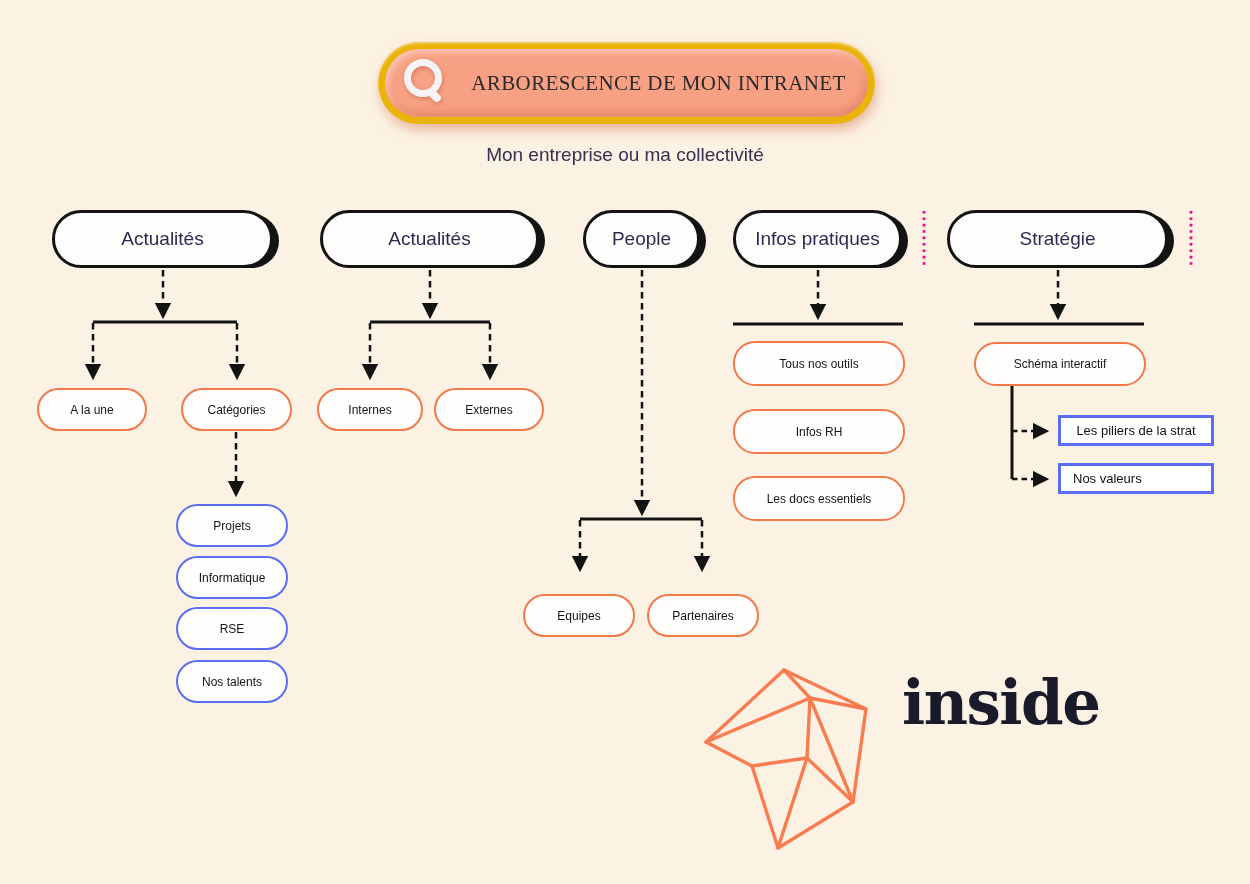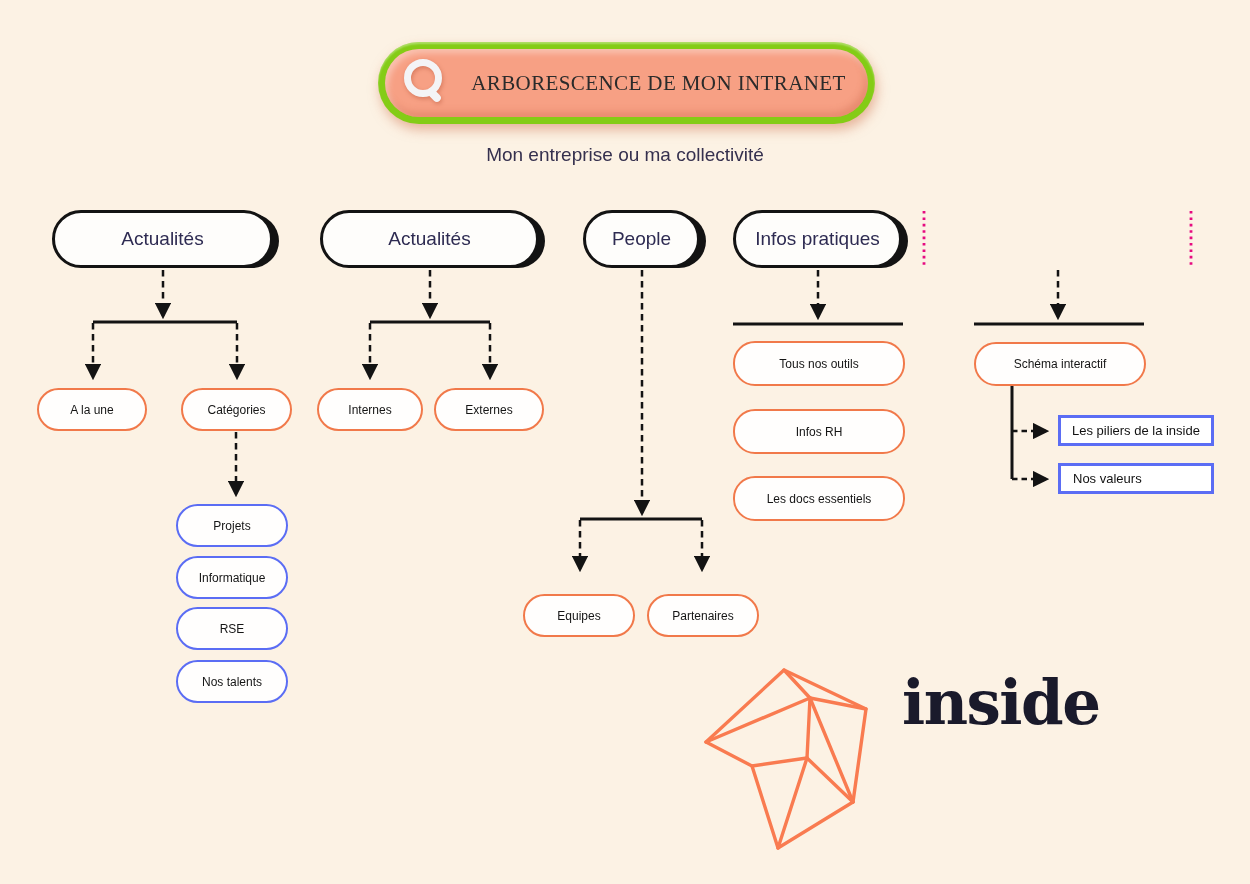--- a/index.html
+++ b/index.html
@@ -6,21 +6,21 @@
   body{
     width:1250px;height:884px;overflow:hidden;position:relative;
     background:#fcf2e4;
     font-family:"Liberation Sans",sans-serif;
   }
   .stage{position:absolute;inset:0;width:1250px;height:884px;}
 
   
   .header-pill{
     position:absolute;left:378px;top:42px;width:497px;height:82px;
-    border-radius:46px;background:#84cc16;
+    border-radius:46px;background:#eab308;
     box-shadow:2px 6px 12px rgba(213,131,97,.55), inset 0 2px 2px rgba(255,255,255,.35);
   }
   .header-inner{
     position:absolute;inset:7px;border-radius:40px;background:#f7a084;
     box-shadow:inset 3px 4px 6px rgba(255,255,255,.38), inset -3px -5px 7px rgba(196,91,61,.30);
     display:flex;align-items:center;justify-content:center;
   }
   .header-title{
     font-family:"Liberation Serif","DejaVu Serif",serif;
     font-size:21px;color:#2b2b2b;letter-spacing:.4px;margin-left:64px;
@@ -129,41 +129,42 @@
     <g stroke="#e60b80" stroke-width="2.8" fill="none">
       <path d="M924 211 L924 268" stroke-dasharray="2.6 3.8"></path>
       <path d="M1191 211 L1191 268" stroke-dasharray="2.6 3.8"></path>
     </g>
   </svg>
 
   <div class="main-node" style="left:52px;width:221px">Actualités</div>
   <div class="main-node" style="left:320px;width:219px">Actualités</div>
   <div class="main-node" style="left:583px;width:117px">People</div>
   <div class="main-node" style="left:733px;width:169px">Infos pratiques</div>
+  <div class="main-node" style="left:947px;width:221px">Stratégie</div>
 
   <div class="pill" style="left:37px;top:388px;width:110px">A la une</div>
   <div class="pill" style="left:181px;top:388px;width:111px">Catégories</div>
 
   <div class="pill blue" style="left:176px;top:504px;width:112px">Projets</div>
   <div class="pill blue" style="left:176px;top:556px;width:112px">Informatique</div>
   <div class="pill blue" style="left:176px;top:607px;width:112px">RSE</div>
   <div class="pill blue" style="left:176px;top:660px;width:112px">Nos talents</div>
 
   <div class="pill" style="left:317px;top:388px;width:106px">Internes</div>
   <div class="pill" style="left:434px;top:388px;width:110px">Externes</div>
 
   <div class="pill" style="left:523px;top:594px;width:112px">Equipes</div>
   <div class="pill" style="left:647px;top:594px;width:112px">Partenaires</div>
 
   <div class="pill" style="left:733px;top:341px;width:172px;height:45px">Tous nos outils</div>
   <div class="pill" style="left:733px;top:409px;width:172px;height:45px">Infos RH</div>
   <div class="pill" style="left:733px;top:476px;width:172px;height:45px">Les docs essentiels</div>
 
   <div class="pill" style="left:974px;top:342px;width:172px;height:44px">Schéma interactif</div>
-  <div class="rect-node" style="top:415px">Les piliers de la inside</div>
+  <div class="rect-node" style="top:415px">Les piliers de la strat</div>
   <div class="rect-node left-align" style="top:463px">Nos valeurs</div>
 
   <svg class="logo-gem" width="186" height="206" viewBox="0 0 186 206">
     <g stroke="#f97b50" stroke-width="3.4" fill="none" stroke-linejoin="round" stroke-linecap="round">
       <path d="M89 12 L171 51 L158 144 L83 190 L57 108 L11 84 Z"></path>
       <path d="M89 12 L115 40"></path>
       <path d="M115 40 L171 51"></path>
       <path d="M115 40 L11 84"></path>
       <path d="M115 40 L112 100"></path>
       <path d="M115 40 L158 144"></path>

